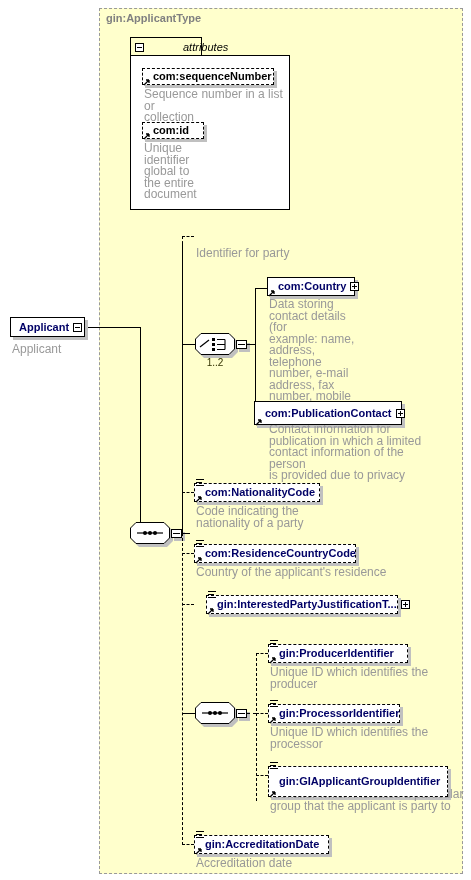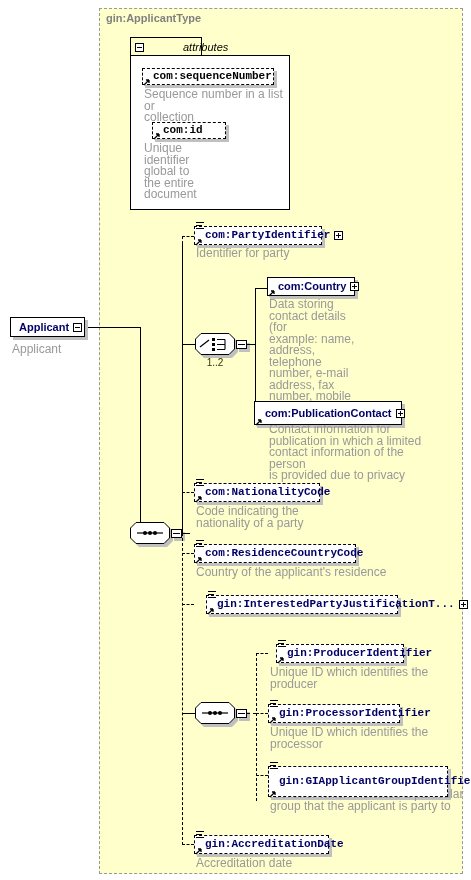--- a/index.html
+++ b/index.html
@@ -109,21 +109,20 @@
     background: #ffffff;
     box-sizing: border-box;
     height: 100%;
     display: flex;
     align-items: center;
     padding: 0 4px 0 10px;
     gap: 4px;
   }
   .node.optional .node-body {
     border-style: dashed;
-    font-family: Liberation Mono, monospace;
   }
   .node-label {
     font-size: 11px;
     font-weight: bold;
     color: #000066;
     white-space: nowrap;
     line-height: 1;
   }
   .node.attr .node-label {
     color: #000000;
@@ -274,21 +273,21 @@
     </div>
     <span class="glyph-arrow">
       <svg width="8" height="8" viewBox="0 0 8 8">
           <path d="M1 7 L6 2 M6 2 L3 2 M6 2 L6 5" stroke="#000" stroke-width="1.3" fill="none"></path>
         </svg>
     </span>
   </div>
   <div class="anno" style="left:144px; top:89px; width:140px;">Sequence number in a list or
 collection</div>
 
-  <div class="node optional attr" style="left:152px; top:122px; width:74px; height:17px;">
+  <div class="node optional attr" style="left:142px; top:122px; width:62px; height:17px;">
     <div class="node-shadow"></div>
     <div class="node-body">
       <span class="node-label">com:id</span>
     </div>
     <span class="glyph-arrow">
       <svg width="8" height="8" viewBox="0 0 8 8">
           <path d="M1 7 L6 2 M6 2 L3 2 M6 2 L6 5" stroke="#000" stroke-width="1.3" fill="none"></path>
         </svg>
     </span>
   </div>
@@ -311,37 +310,20 @@
     </div>
   </div>
   <div class="conn-box-shadow" style="left:174px; top:532px;"></div>
   <div class="conn-box" style="left:171px; top:529px;"></div>
 
   <div class="ln v" style="left:182px; top:243px; height:291px;"></div>
   <div class="ln h" style="left:182px; top:533px; width:8px;"></div>
   <div class="dl v" style="left:182px; top:533px; height:312px;"></div>
 
   <div class="dl h" style="left:182px; top:236px; width:12px;"></div>
-  <div class="node optional" style="left:194px; top:226px; width:128px; height:19px;">
-    <div class="node-shadow"></div>
-    <div class="node-body">
-      <span class="node-label">com:PartyIdentifier</span>
-      <span class="expander plus"></span>
-    </div>
-    <span class="glyph-lines">
-        <i></i>
-        <i></i>
-        <i></i>
-      </span>
-    <span class="glyph-arrow">
-      <svg width="8" height="8" viewBox="0 0 8 8">
-          <path d="M1 7 L6 2 M6 2 L3 2 M6 2 L6 5" stroke="#000" stroke-width="1.3" fill="none"></path>
-        </svg>
-    </span>
-  </div>
   <div class="anno" style="left:196px; top:248px; width:180px;">Identifier for party</div>
 
   <div class="dl v" style="left:182px; top:236px; height:110px;"></div>
   <div class="ln h" style="left:182px; top:344px; width:13px;"></div>
 
   <div class="comp" style="left:195px; top:333px;">
     <div class="comp-shadow"></div>
     <div class="comp-body">
       <svg width="40" height="22" viewBox="0 0 40 22">
         <polygon points="6,0.5 34,0.5 39.5,6 39.5,16 34,21.5 6,21.5 0.5,16 0.5,6" fill="#ffffff" stroke="#000000" stroke-width="1"></polygon>
@@ -471,21 +453,21 @@
       </svg>
     </div>
   </div>
   <div class="conn-box-shadow" style="left:239px; top:712px;"></div>
   <div class="conn-box" style="left:236px; top:709px;"></div>
 
   <div class="dl h" style="left:247px; top:713px; width:9px;"></div>
   <div class="dl v" style="left:256px; top:653px; height:148px;"></div>
 
   <div class="dl h" style="left:256px; top:653px; width:12px;"></div>
-  <div class="node optional" style="left:276px; top:644px; width:128px; height:19px;">
+  <div class="node optional" style="left:268px; top:644px; width:140px; height:19px;">
     <div class="node-shadow"></div>
     <div class="node-body">
       <span class="node-label">gin:ProducerIdentifier</span>
     </div>
     <span class="glyph-lines">
         <i></i>
         <i></i>
         <i></i>
       </span>
     <span class="glyph-arrow">

